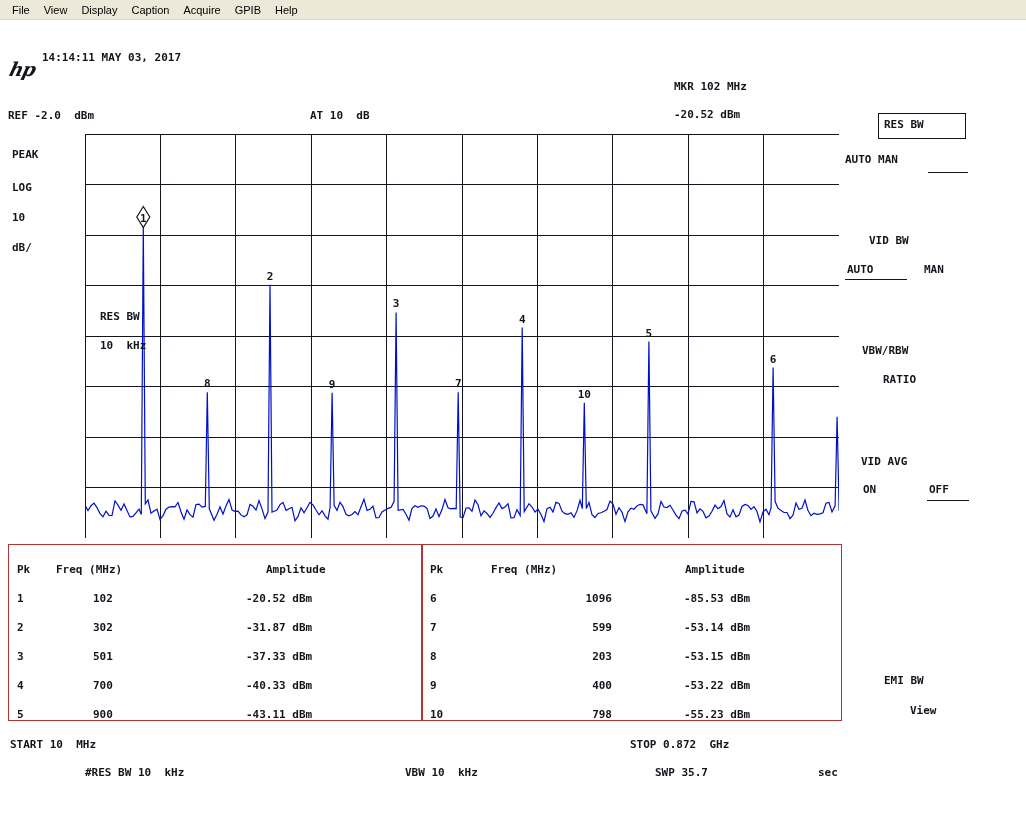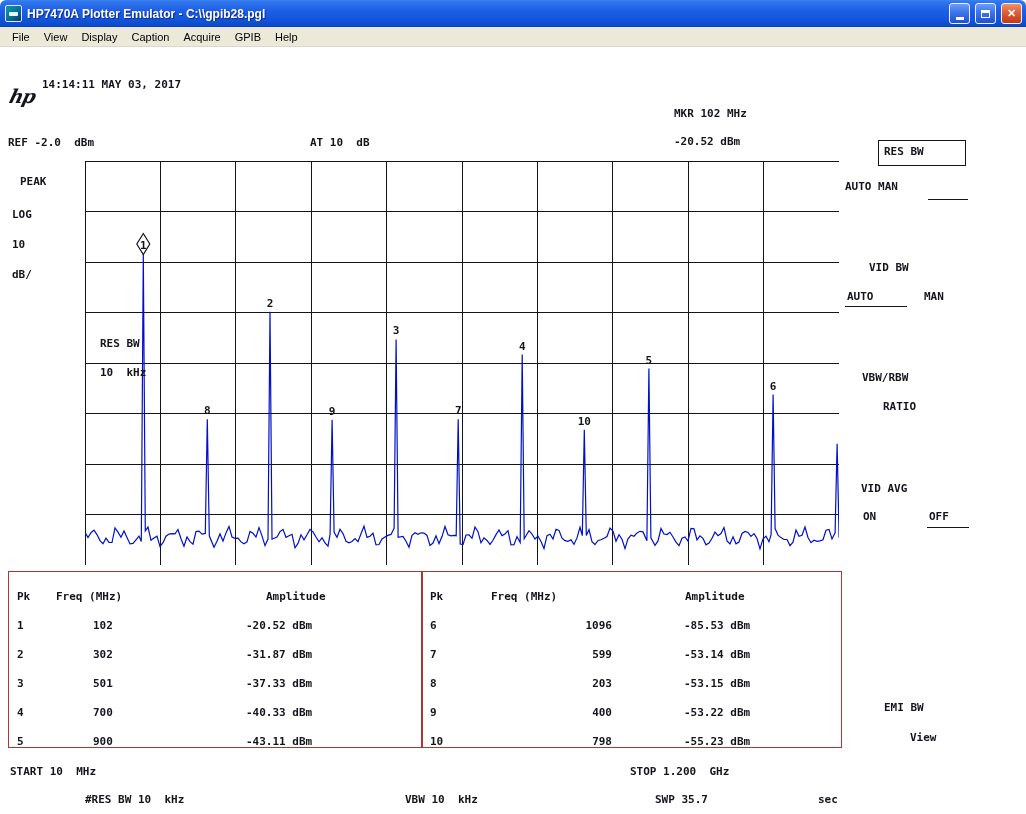--- a/index.html
+++ b/index.html
@@ -80,54 +80,41 @@
   .pt-left .pt-freq{left:84px;width:115px;text-align:left;}
   .pt-right .pt-freq{left:80px;width:110px;text-align:right;}
   .pt-left .pt-amp{left:237px;}
   .pt-right .pt-amp{left:262px;}
 </style>
 </head>
 <body>
 
 <div class="window">
 
-  <div class="titlebar">
-    <div class="app-icon"></div>
-    <div class="title">HP7470A Plotter Emulator - C:\\gpib28.pgl</div>
-    <div class="win-btn btn-blue">
-        <span class="glyph-min"></span>
-      </div>
-    <div class="win-btn btn-blue">
-        <span class="glyph-max"></span>
-      </div>
-    <div class="win-btn btn-close">
-        <span>✕</span>
-      </div>
-  </div>
 
   <div class="menubar">
       <span class="menu-item">File</span>
       <span class="menu-item">View</span>
       <span class="menu-item">Display</span>
       <span class="menu-item">Caption</span>
       <span class="menu-item">Acquire</span>
       <span class="menu-item">GPIB</span>
       <span class="menu-item">Help</span>
     </div>
 
   <div class="content">
 
     <div class="ann" style="left:42px;top:31px;">14:14:11 MAY 03, 2017</div>
     <div class="hp-logo" style="left:10px;top:38px;">hp</div>
     <div class="ann" style="left:674px;top:60px;">MKR 102 MHz</div>
     <div class="ann" style="left:8px;top:89px;">REF -2.0  dBm</div>
     <div class="ann" style="left:310px;top:89px;">AT 10  dB</div>
     <div class="ann" style="left:674px;top:88px;">-20.52 dBm</div>
 
-    <div class="ann" style="left:20px;top:128px;">PEAK</div>
+    <div class="ann" style="left:12px;top:128px;">PEAK</div>
     <div class="ann" style="left:12px;top:161px;">LOG</div>
     <div class="ann" style="left:12px;top:191px;">10</div>
     <div class="ann" style="left:12px;top:221px;">dB/</div>
 
     <svg class="spectrum" width="754" height="404" viewBox="0 0 754 404">
         <line x1="0.0" y1="0" x2="0.0" y2="404" class="grid"></line>
         <line x1="75.4" y1="0" x2="75.4" y2="404" class="grid"></line>
         <line x1="150.8" y1="0" x2="150.8" y2="404" class="grid"></line>
         <line x1="226.2" y1="0" x2="226.2" y2="404" class="grid"></line>
         <line x1="301.6" y1="0" x2="301.6" y2="404" class="grid"></line>
@@ -238,19 +225,19 @@
           <span class="pt-amp">-53.22 dBm</span>
         </div>
         <div class="pt-row" style="top: 163px;">
           <span class="pt-pk">10</span>
           <span class="pt-freq">798</span>
           <span class="pt-amp">-55.23 dBm</span>
         </div>
       </div>
 
     <div class="ann" style="left:10px;top:718px;">START 10  MHz</div>
-    <div class="ann" style="left:630px;top:718px;">STOP 1.200  GHz</div>
+    <div class="ann" style="left:630px;top:718px;">STOP 0.872  GHz</div>
     <div class="ann" style="left:85px;top:746px;">#RES BW 10  kHz</div>
     <div class="ann" style="left:405px;top:746px;">VBW 10  kHz</div>
     <div class="ann" style="left:655px;top:746px;">SWP 35.7</div>
     <div class="ann" style="left:818px;top:746px;">sec</div>
   </div>
 </div>
 
 </body></html>

